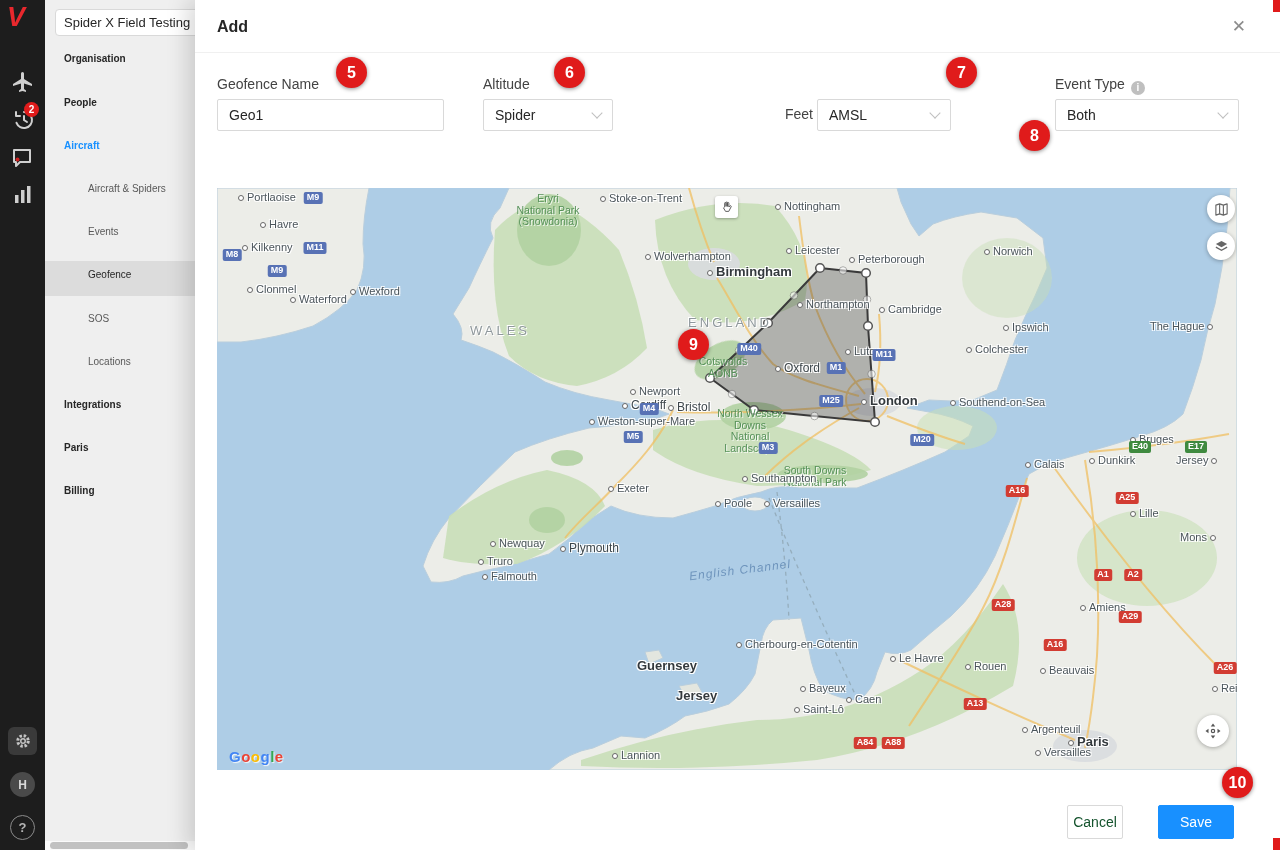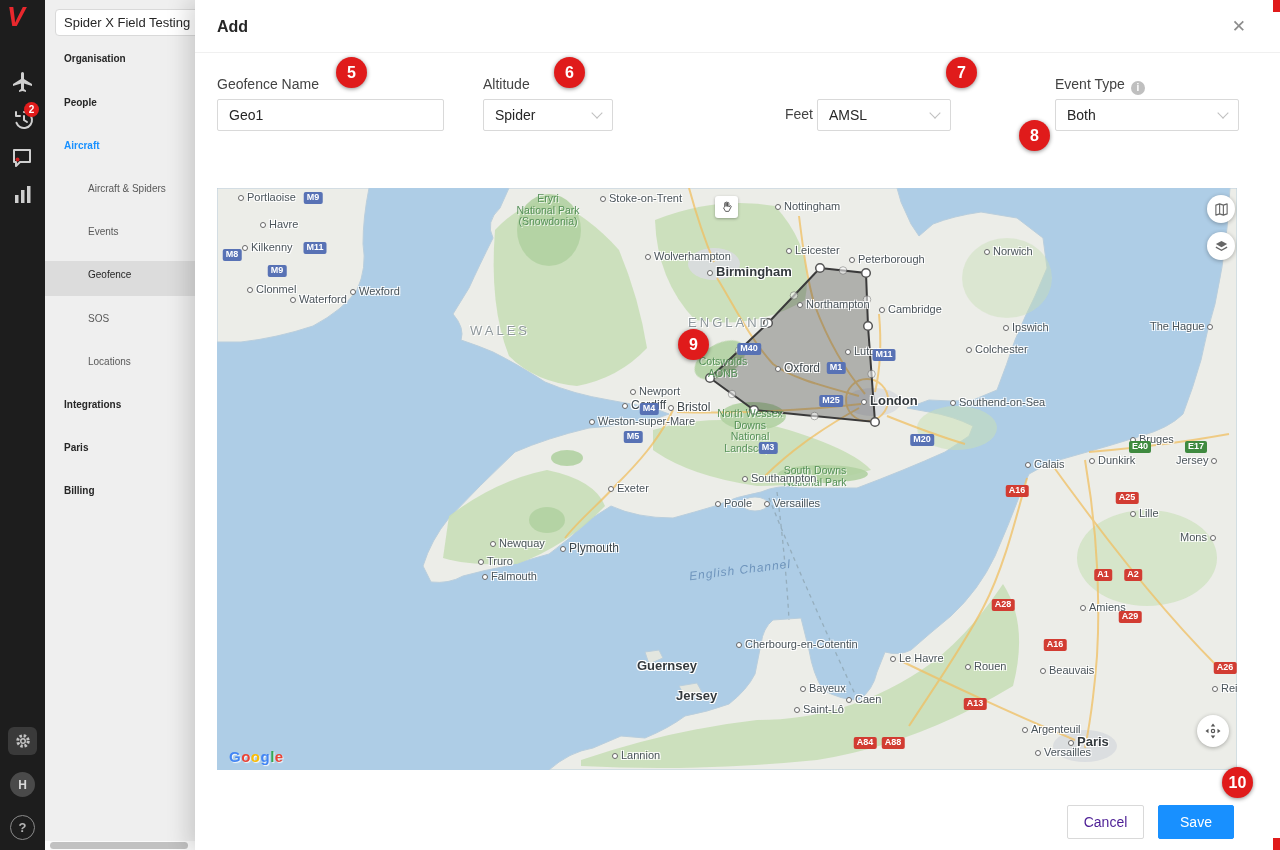--- a/index.html
+++ b/index.html
@@ -79,21 +79,21 @@
   .google-logo{position:absolute;left:12px;top:560px;font-size:15px;font-weight:700;letter-spacing:.5px;z-index:4;cursor:pointer;
     text-shadow:1px 1px 1px rgba(255,255,255,.9);}
   .attrib{position:absolute;right:0;bottom:0;height:14px;background:rgba(255,255,255,.8);display:flex;align-items:center;gap:8px;
     padding:0 6px;font-size:10px;color:#3c4043;z-index:4;white-space:nowrap;}
   .attrib span{cursor:default;}
   .attrib .lnk{cursor:pointer;}
 
   
   .btn{position:absolute;top:805px;height:34px;box-sizing:border-box;border-radius:2px;font-size:14px;display:flex;align-items:center;
     justify-content:center;cursor:pointer;font-family:"Liberation Sans",sans-serif;}
-  .btn-cancel{left:872px;width:77px;background:#fff;border:1px solid #d9d9d9;color:#4c1d95;text-align:center;}
+  .btn-cancel{left:872px;width:56px;background:#fff;border:1px solid #d9d9d9;color:#14532d;text-align:center;}
   .btn-save{left:963px;width:76px;background:#1890ff;border:1px solid #1890ff;color:#fff;}
 
   
   .ann-badge{position:absolute;width:31px;height:31px;border-radius:50%;background:#e01b1b;color:#fff;font-weight:700;font-size:16px;
     display:flex;align-items:center;justify-content:center;box-shadow:0 1px 4px rgba(0,0,0,.45);z-index:50;}
 
   
   .vcap{position:absolute;right:0;width:7px;background:#e01b1b;z-index:60;}
 </style>
 </head>

